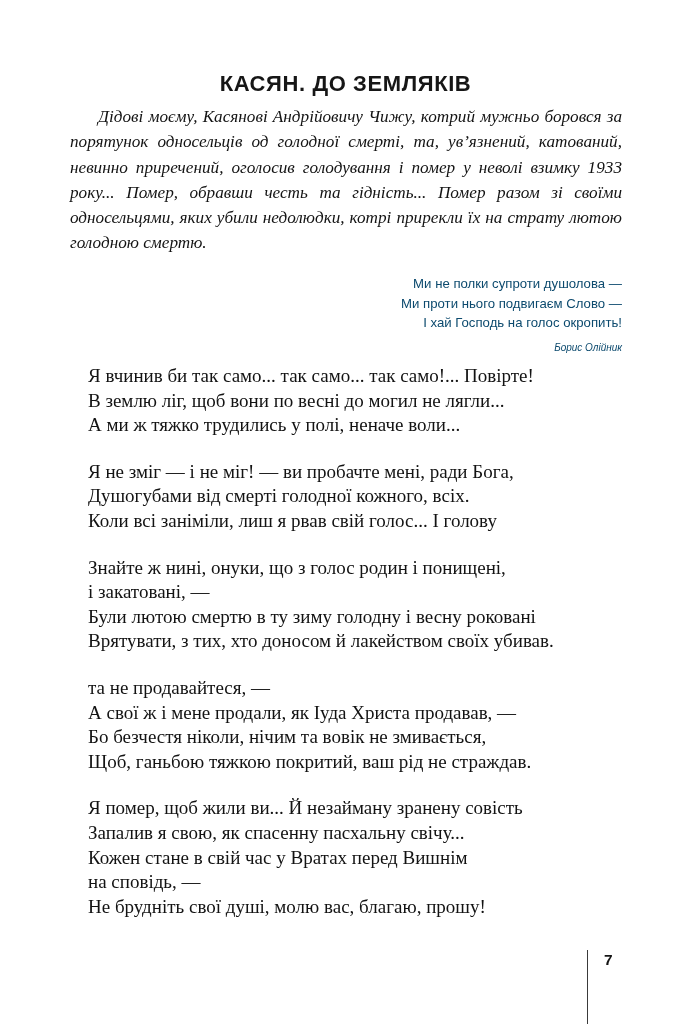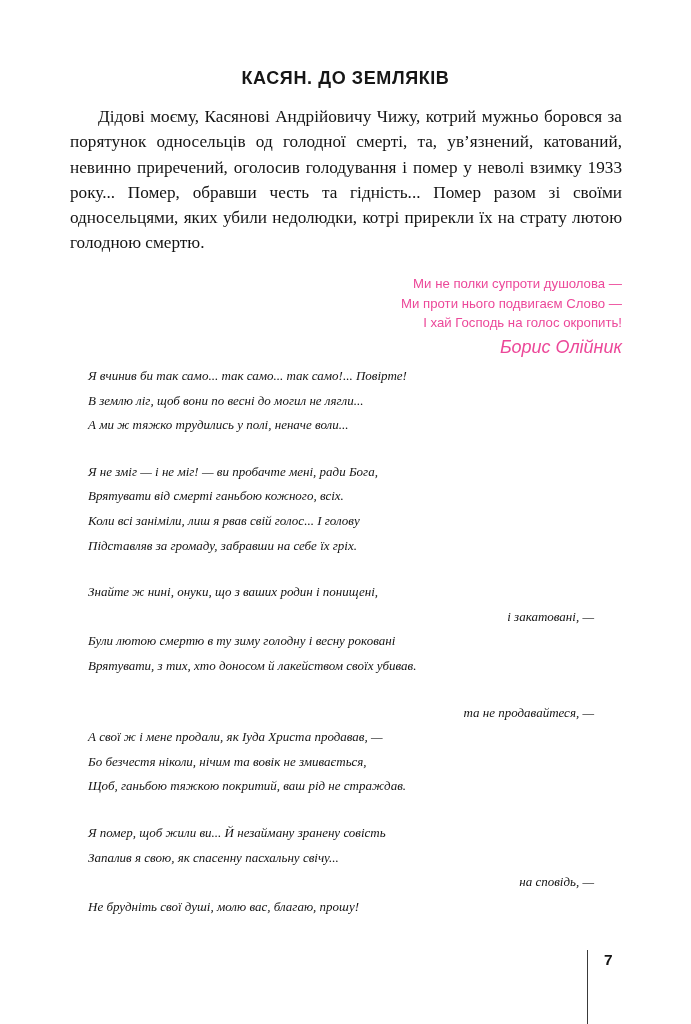--- a/index.html
+++ b/index.html
@@ -24,85 +24,85 @@
 
   
   .poem-title {
     position: absolute;
     left: 0;
     right: 0;
     top: 56px;
     text-align: center;
     font-family: "Liberation Sans", "DejaVu Sans", sans-serif;
     font-weight: bold;
-    font-size: 18px;
+    font-size: 22px;
     letter-spacing: 0.6px;
     color: #161616;
   }
 
   
   .dedication {
     position: absolute;
     left: 70px;
     top: 104px;
     width: 552px;
     text-align: justify;
     text-justify: inter-word;
     font-size: 17.2px;
     line-height: 25.3px;
     color: #131313;
   }
   .dedication p {
     margin: 0;
     text-indent: 28px;
+    font-style: italic;
   }
 
   
   .epigraph {
     position: absolute;
     left: 330px;
     top: 274px;
     width: 292px;
     text-align: right;
     font-family: "Liberation Sans", "DejaVu Sans", sans-serif;
     font-size: 13.2px;
     line-height: 19.6px;
-    color: #ec4899;
+    color: #0c4a6e;
   }
   .epigraph .line {
     white-space: nowrap;
   }
   .epigraph .attribution {
     font-style: italic;
     margin-top: 5px;
-    font-size: 18px;
+    font-size: 10px;
   }
 
   
   .poem {
     position: absolute;
     left: 88px;
     top: 364px;
     width: 534px;
-    font-size: 13px;
+    font-size: 19px;
     line-height: 24.6px;
     color: #131313;
-    font-style: italic;
   }
   .stanza {
     margin: 0 0 22px 0;
   }
   .stanza:last-child {
     margin-bottom: 16px;
   }
   .verse {
     white-space: nowrap;
   }
   .verse.cont {
-    text-align: right;
+    text-align: left;
     padding-right: 28px;
   }
 
   
   .footer-rule {
     position: absolute;
     left: 587px;
     top: 950px;
     width: 1px;
     height: 74px;
@@ -137,39 +137,39 @@
   </div>
 
   <div class="poem" id="poem-body">
       <div class="stanza">
         <div class="verse">Я вчинив би так само... так само... так само!... Повірте!</div>
         <div class="verse">В землю ліг, щоб вони по весні до могил не лягли...</div>
         <div class="verse">А ми ж тяжко трудились у полі, неначе воли...</div>
       </div>
       <div class="stanza">
         <div class="verse">Я не зміг — і не міг! — ви пробачте мені, ради Бога,</div>
-        <div class="verse">Врятувати від смерті ганьбою кожного, всіх.</div>
+        <div class="verse">Душогубами від смерті голодної кожного, всіх.</div>
         <div class="verse">Коли всі заніміли, лиш я рвав свій голос... І голову</div>
-        <div class="verse">Підставляв за громаду, забравши на себе їх гріх.</div>
       </div>
       <div class="stanza">
-        <div class="verse">Знайте ж нині, онуки, що з ваших родин і понищені,</div>
+        <div class="verse">Знайте ж нині, онуки, що з голос родин і понищені,</div>
         <div class="verse cont">і закатовані, —</div>
         <div class="verse">Були лютою смертю в ту зиму голодну і весну роковані</div>
         <div class="verse">Врятувати, з тих, хто доносом й лакейством своїх убивав.</div>
       </div>
       <div class="stanza">
         <div class="verse cont">та не продавайтеся, —</div>
         <div class="verse">А свої ж і мене продали, як Іуда Христа продавав, —</div>
         <div class="verse">Бо безчестя ніколи, нічим та вовік не змивається,</div>
         <div class="verse">Щоб, ганьбою тяжкою покритий, ваш рід не страждав.</div>
       </div>
       <div class="stanza">
         <div class="verse">Я помер, щоб жили ви... Й незайману зранену совість</div>
         <div class="verse">Запалив я свою, як спасенну пасхальну свічу...</div>
+        <div class="verse">Кожен стане в свій час у Вратах перед Вишнім</div>
         <div class="verse cont">на сповідь, —</div>
         <div class="verse">Не брудніть свої душі, молю вас, благаю, прошу!</div>
       </div>
     </div>
 
   <div class="footer-rule"></div>
   <div class="page-number">7</div>
 
 </div>
 

